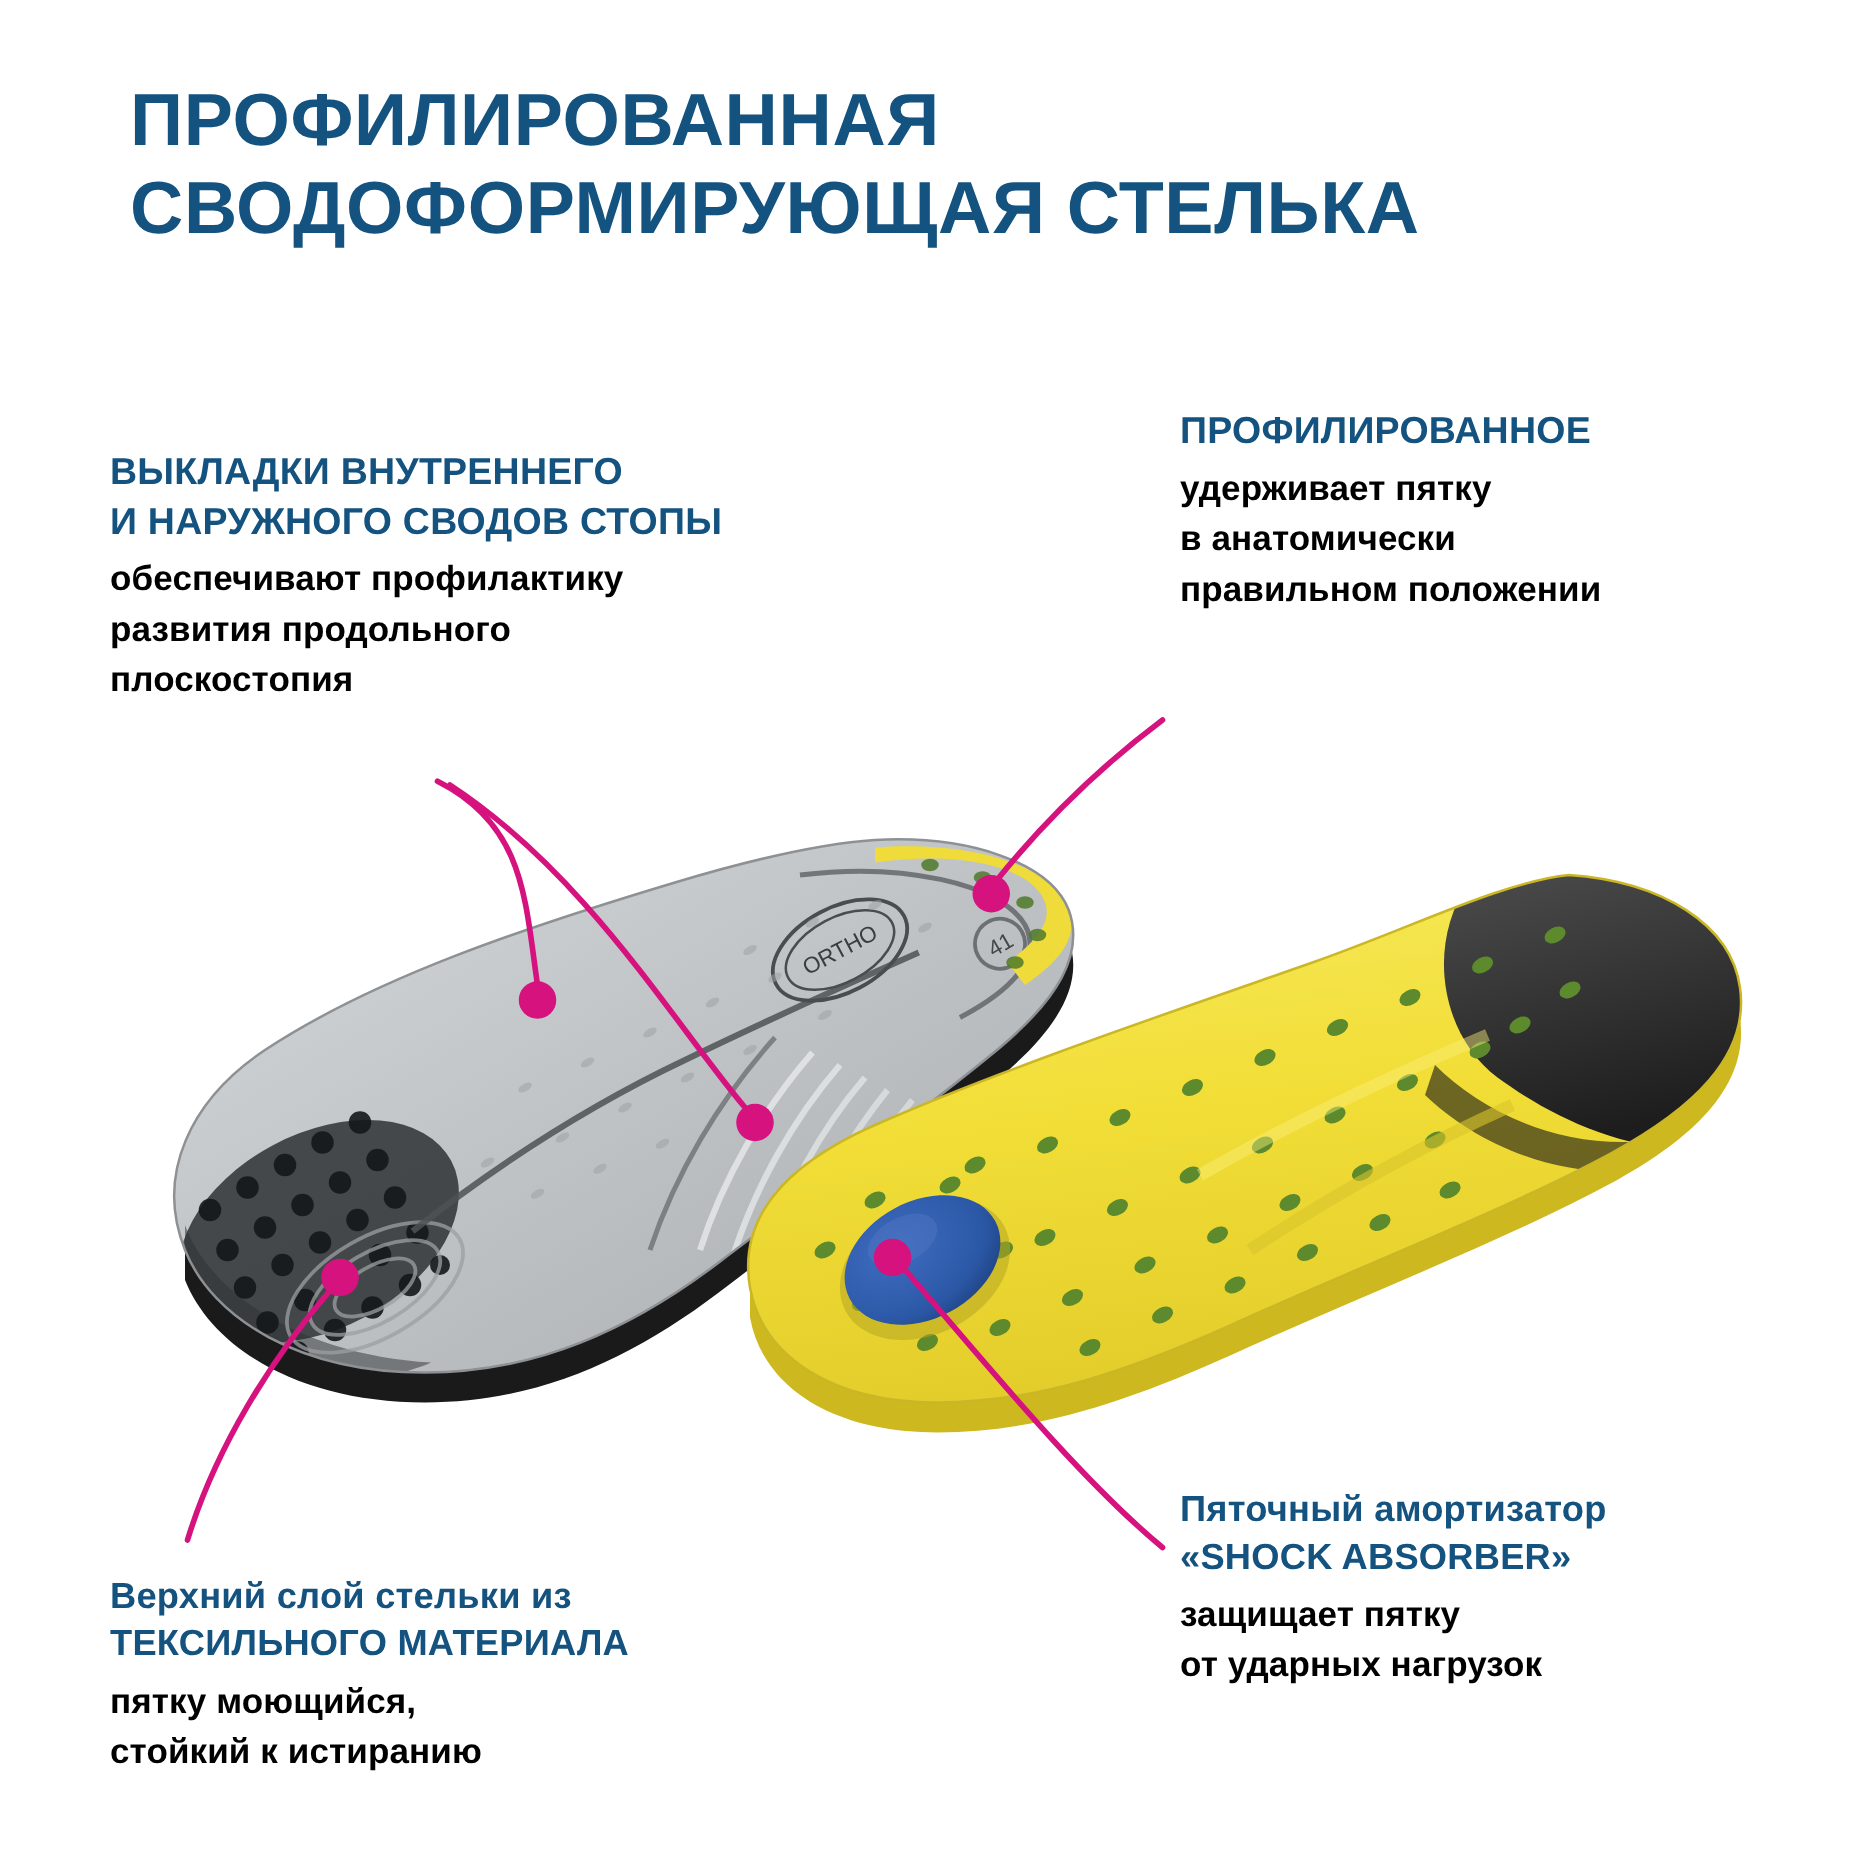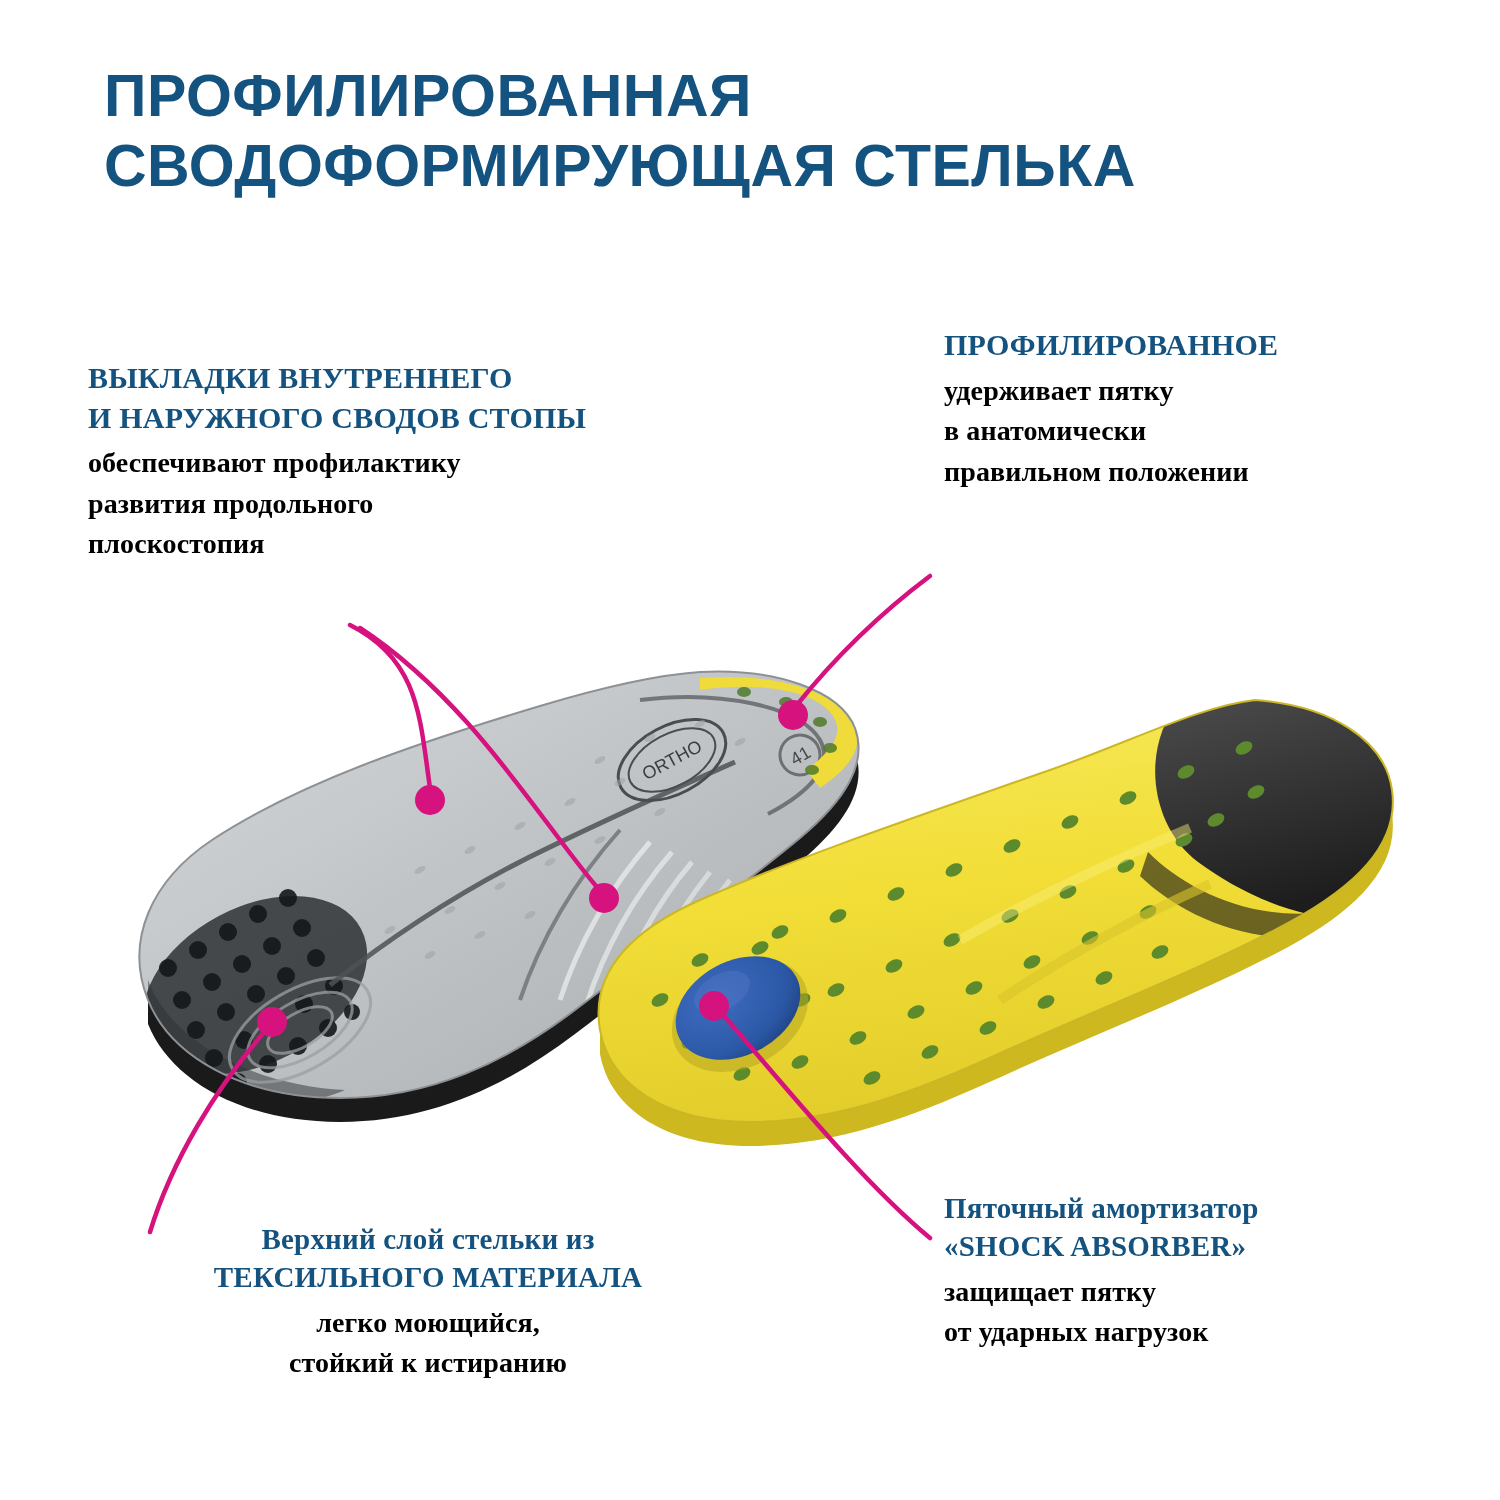--- a/index.html
+++ b/index.html
@@ -27,21 +27,20 @@
     color: #14527f;
     font-size: 59px;
     font-weight: bold;
     line-height: 1.18;
     letter-spacing: 0.5px;
     margin-left: 16px;
   }
   
   .callout {
     position: absolute;
-    font-family: Liberation Serif, serif;
   }
   .head {
     color: #14527f;
     font-weight: bold;
     font-size: 30px;
     line-height: 1.32;
     letter-spacing: 0.2px;
   }
   .head.mixed {
     font-size: 29px;
@@ -59,23 +58,22 @@
     top: 358px;
     width: 690px;
   }
   #callout-heelbed {
     left: 944px;
     top: 325px;
     width: 500px;
   }
   #callout-textile {
     left: 88px;
-    top: 1220px;
+    top: 1258px;
     width: 680px;
-    text-align: center;
   }
   #callout-shock {
     left: 944px;
     top: 1189px;
     width: 520px;
   }
   #callout-textile .head-line-1 { font-weight: bold; }
   
   svg.overlay {
     position: absolute;
@@ -376,21 +374,21 @@
       <div>правильном положении</div>
     </div>
   </div>
 
   <div class="callout" id="callout-textile">
     <div class="head mixed">
       <div class="head-line-1">Верхний слой стельки из</div>
       <div>ТЕКСИЛЬНОГО МАТЕРИАЛА</div>
     </div>
     <div class="sub">
-      <div>легко моющийся,</div>
+      <div>пятку моющийся,</div>
       <div>стойкий к истиранию</div>
     </div>
   </div>
 
   <div class="callout" id="callout-shock">
     <div class="head mixed">
       <div>Пяточный амортизатор</div>
       <div>«SHOCK ABSORBER»</div>
     </div>
     <div class="sub">

